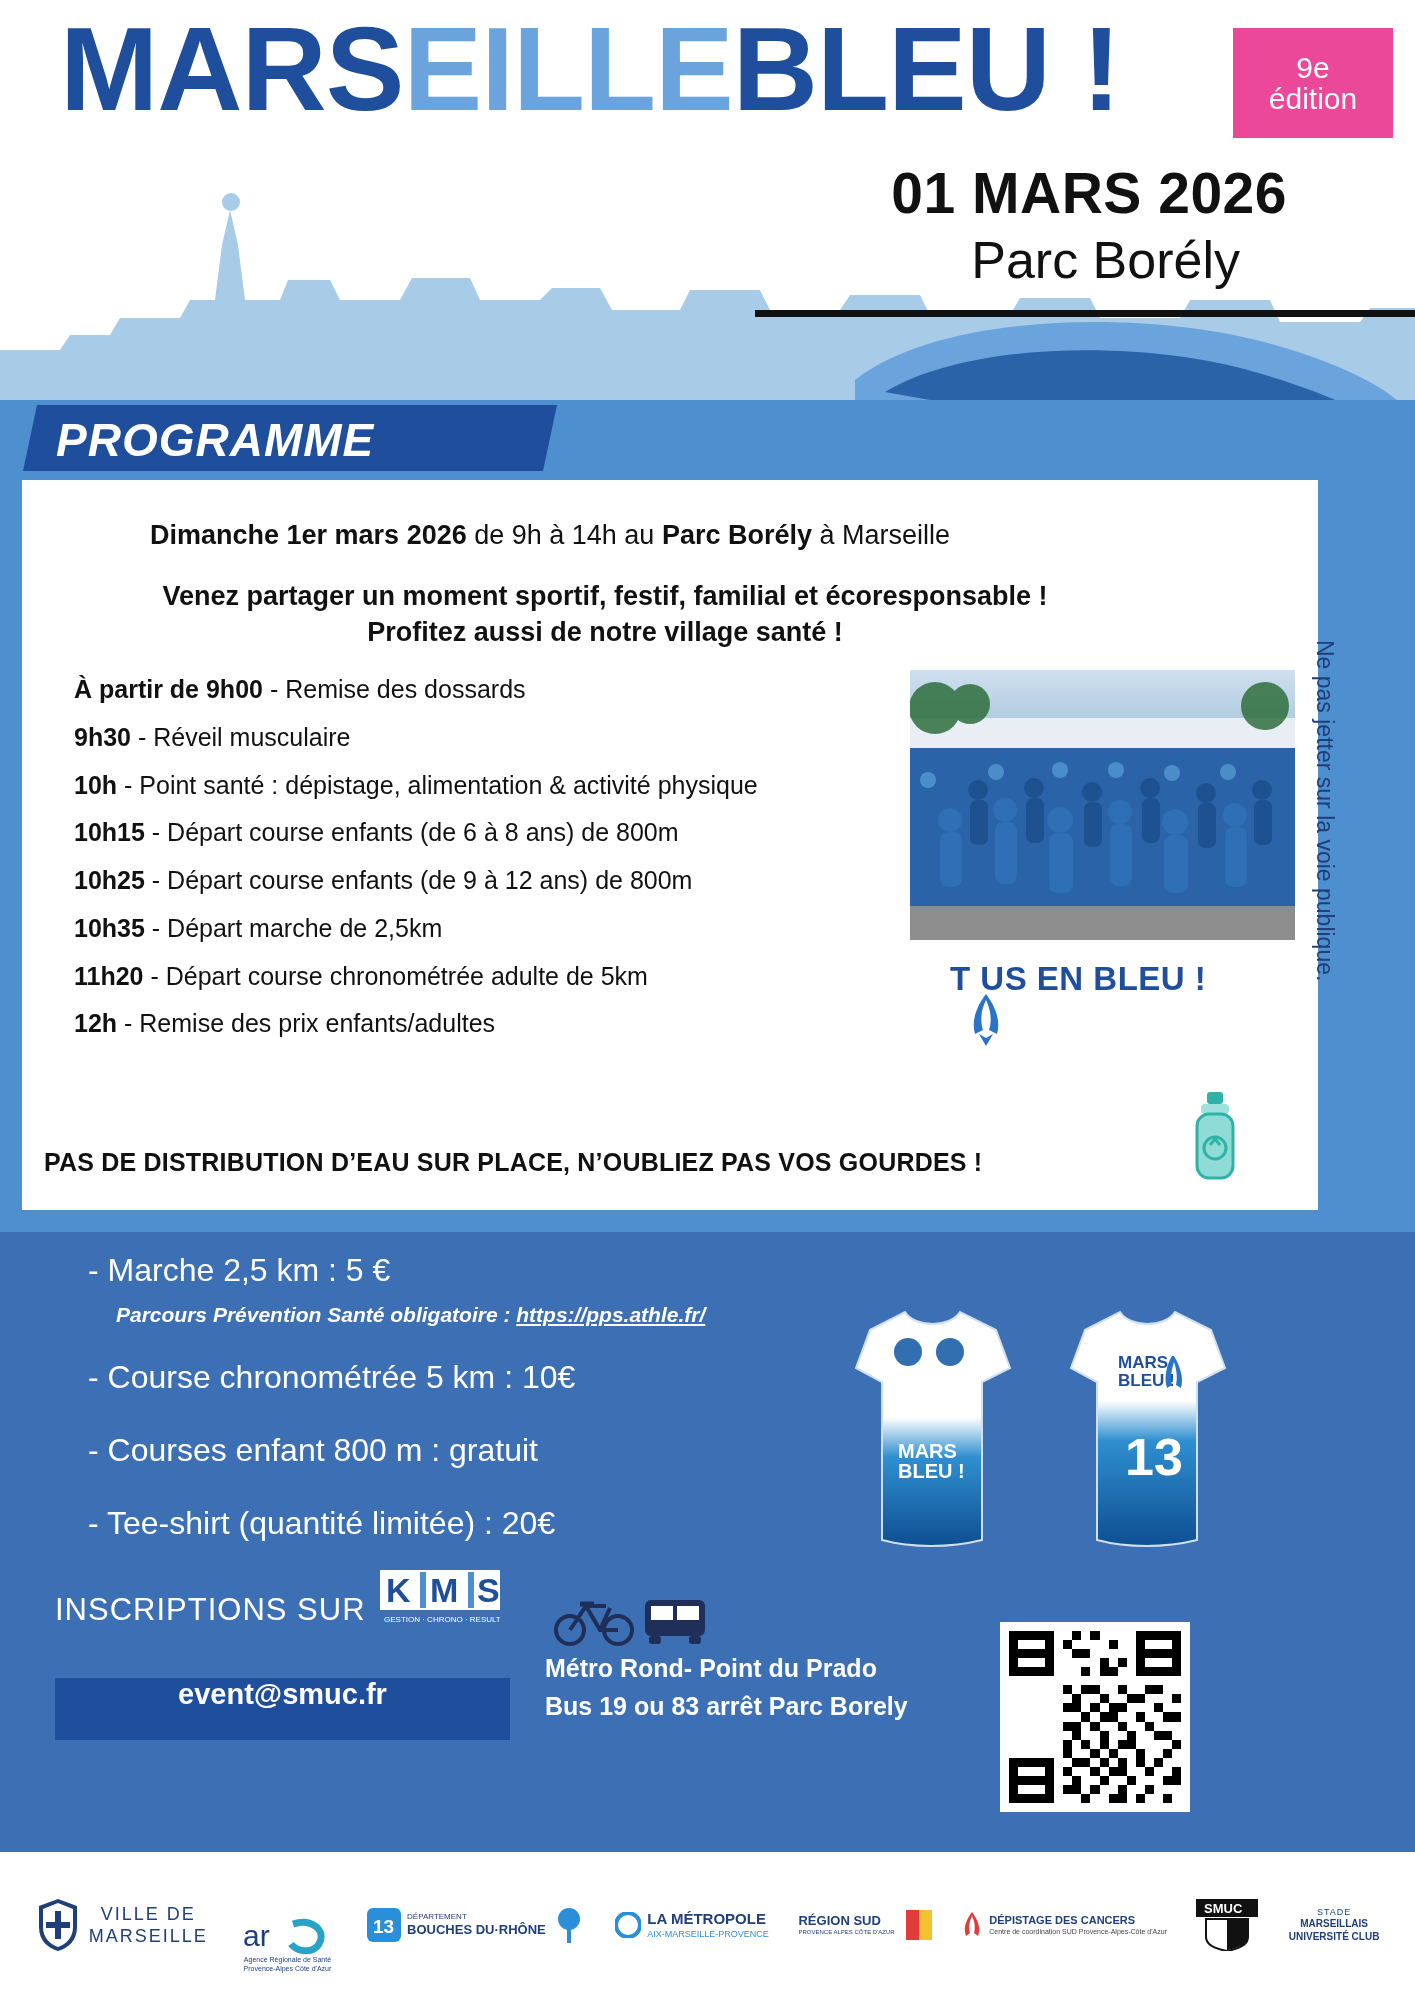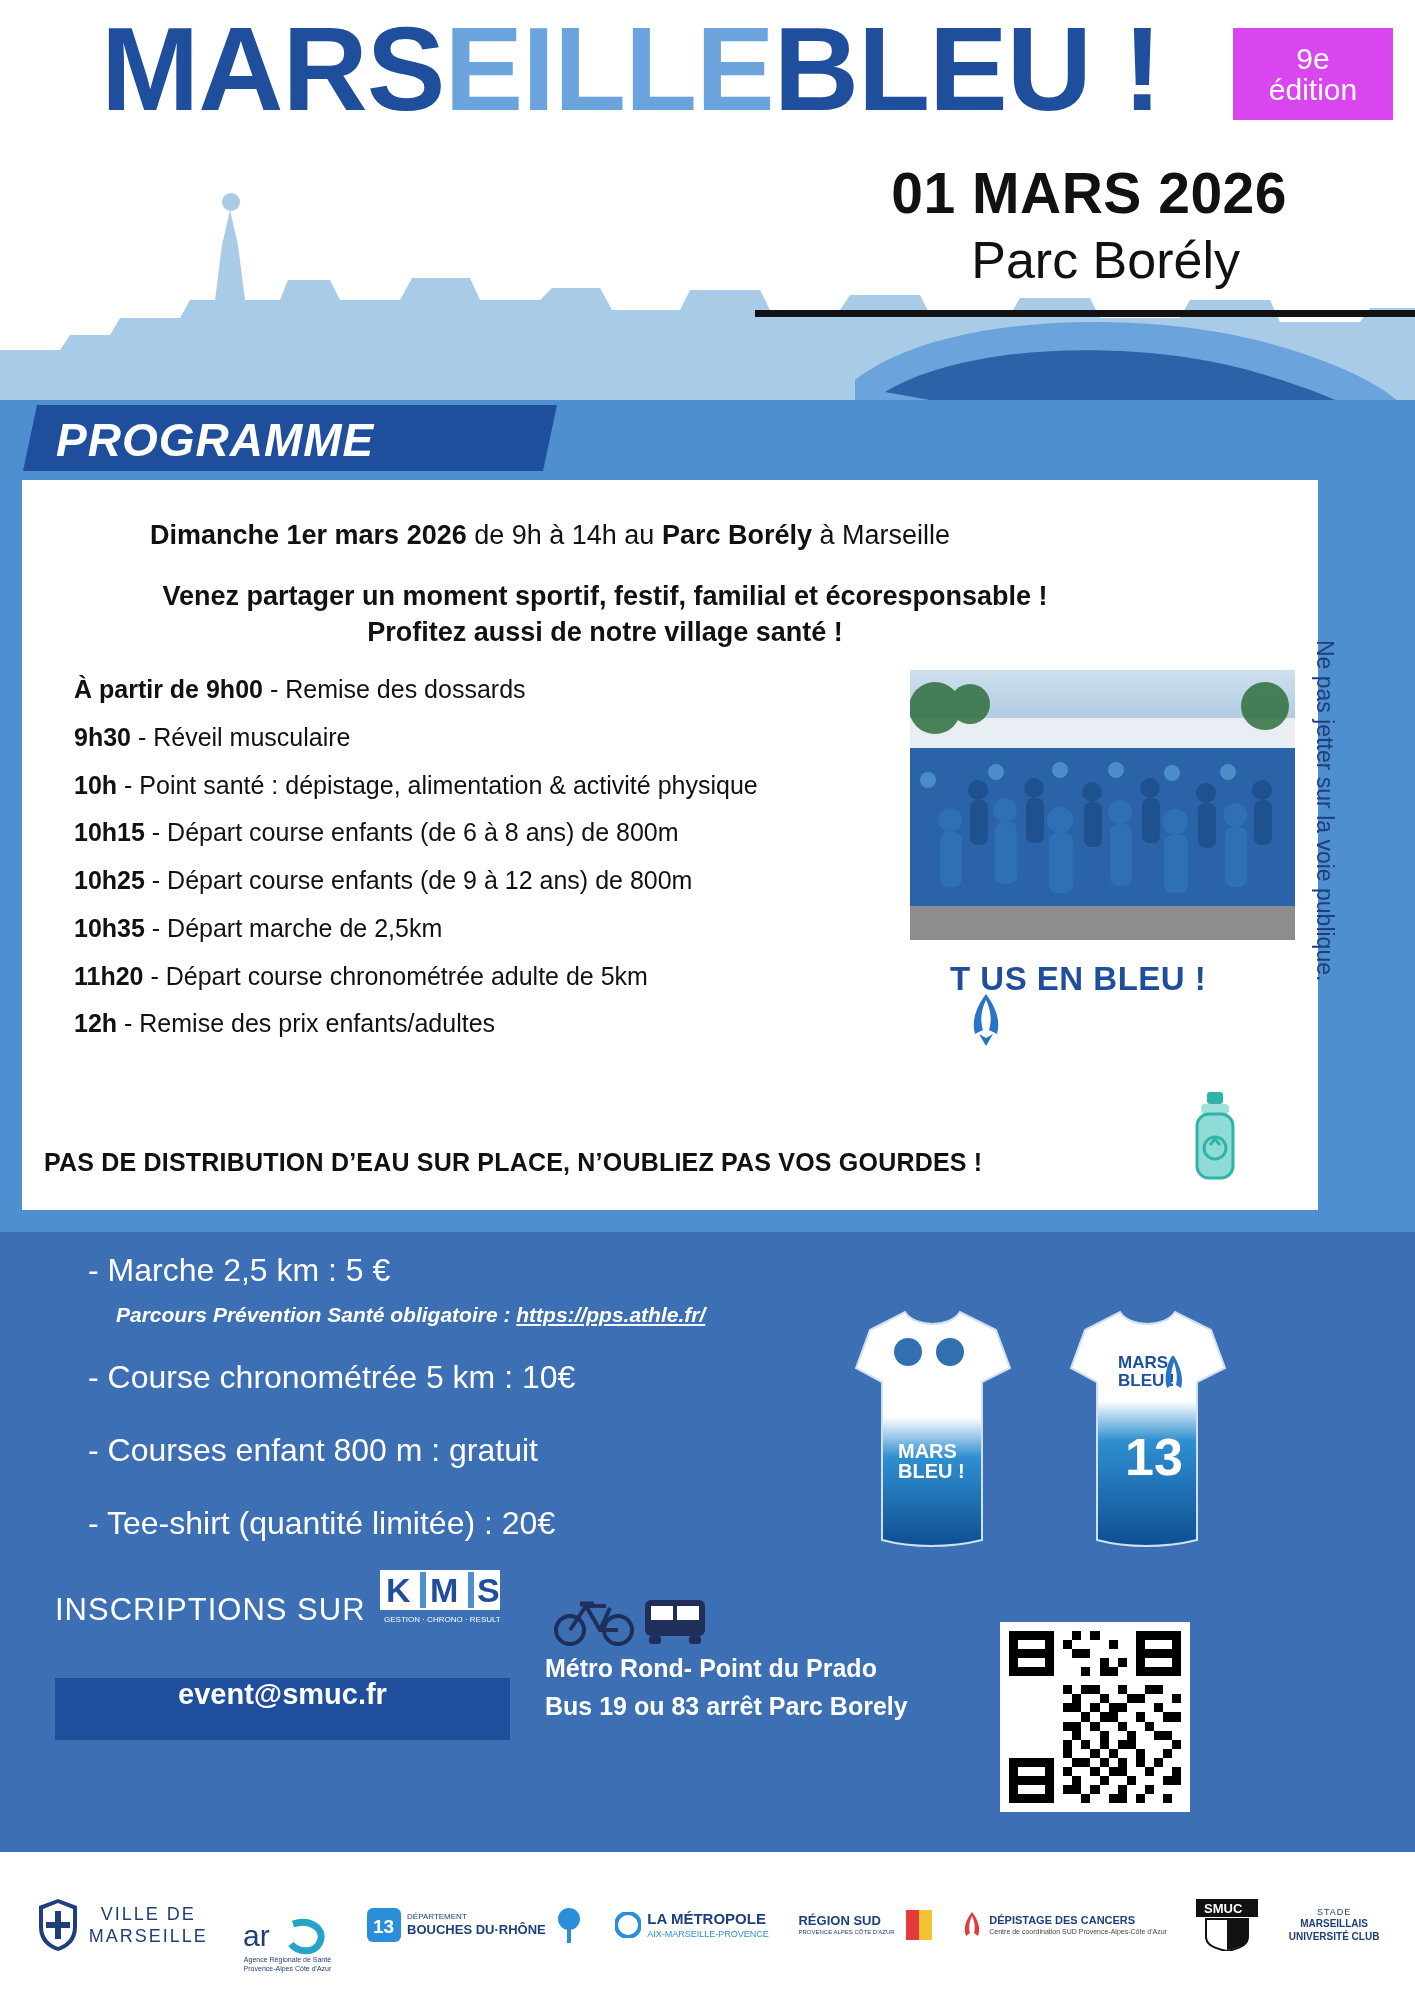--- a/index.html
+++ b/index.html
@@ -12,26 +12,26 @@
   }
   .poster{position:relative;width:1415px;height:2000px;overflow:hidden;background:#fff;}
 
   
   .header{position:absolute;left:0;top:0;width:1415px;height:455px;background:#ffffff;overflow:hidden;}
   .skyline{position:absolute;left:0;top:150px;width:1415px;height:305px;}
   .title-main{
     position:absolute;left:60px;top:10px;
     font-size:118px;font-weight:bold;letter-spacing:-1px;
     font-family:"Liberation Sans", sans-serif;
-    white-space:nowrap;line-height:1;margin-left:41px;
+    white-space:nowrap;line-height:1;
   }
   .title-main .dark{color:#1f4e9c;}
   .title-main .mid{color:#6ba3dd;}
   .edition-box{
-    position:absolute;right:22px;top:28px;width:160px;height:92px;background:#d946ef;
+    position:absolute;right:22px;top:28px;width:160px;height:110px;background:#ec4899;
     color:#fff;display:flex;flex-direction:column;align-items:center;justify-content:center;
     font-size:30px;line-height:1.05;font-weight:400;
   }
   .date-line{
     position:absolute;right:128px;top:160px;
     font-size:57px;font-weight:bold;color:#111;letter-spacing:0.5px;
   }
   .place-line{
     position:absolute;right:175px;top:230px;
     font-size:52px;color:#111;font-weight:400;

